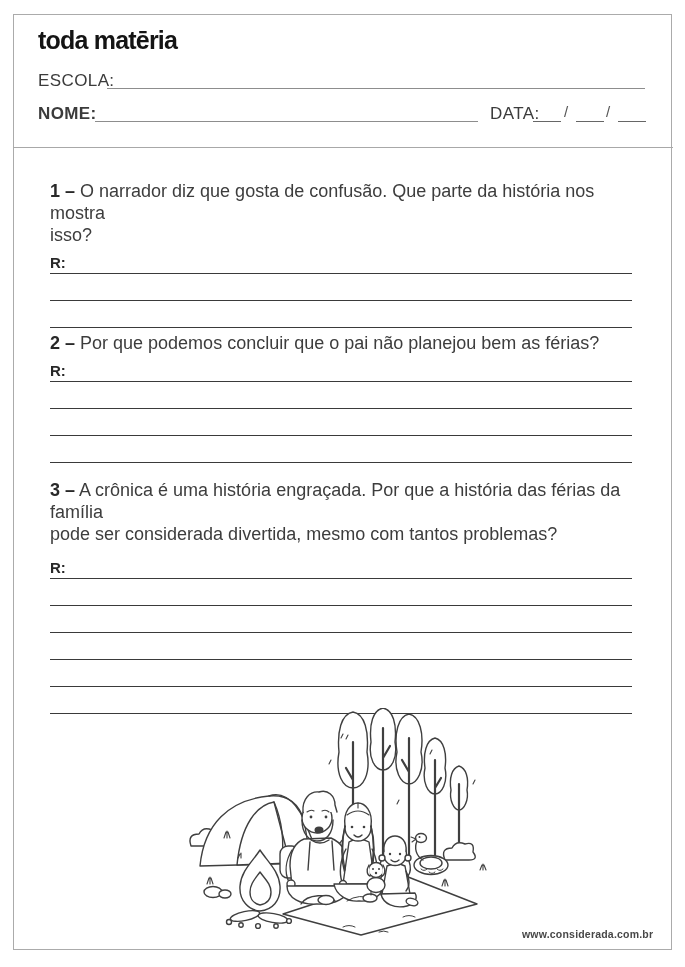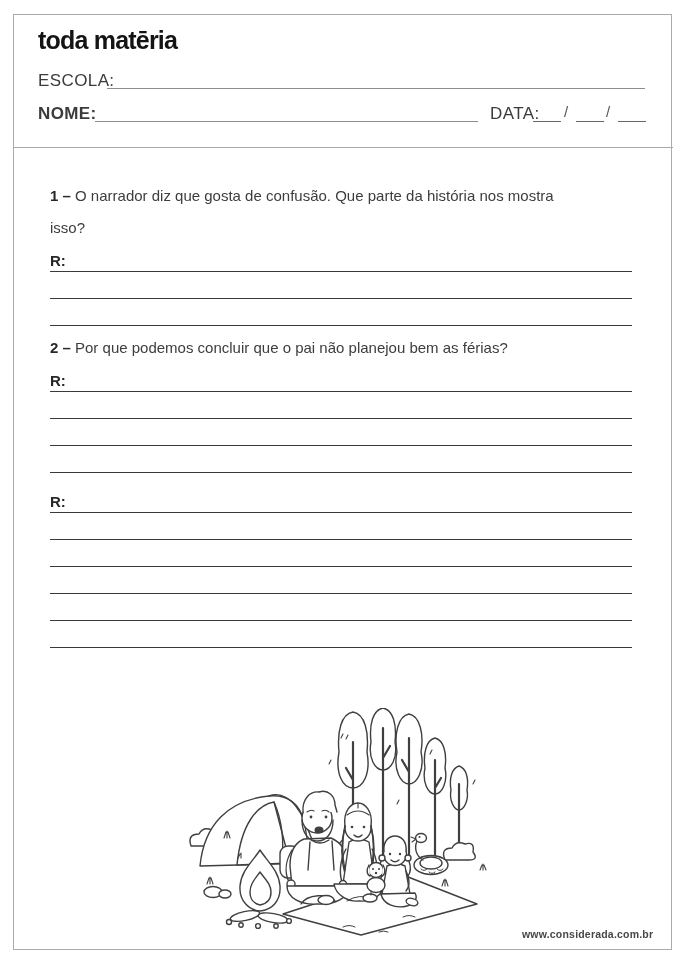--- a/index.html
+++ b/index.html
@@ -21,21 +21,21 @@
   .fill-line { border-top:1.2px solid #8d8d8d; height:0; }
   .school-line { left:107px; top:88px; width:538px; }
   .name-line   { left:95px;  top:121px; width:383px; }
   .date-seg { border-top:1.3px solid #666; height:0; width:28px; top:121px; }
   .seg1 { left:533px; } .seg2 { left:576px; } .seg3 { left:618px; }
   .date-slash { font-size:15px; color:#555; top:103px; }
   .slash1 { left:564px; } .slash2 { left:606px; }
 
   .question { position:absolute; left:50px; width:600px; }
   .q1 { top:180px; } .q2 { top:332px; } .q3 { top:479px; }
-  .q-text { font-size:15px; line-height:32px; color:#3d3d3d; white-space:pre-line; }
+  .q-text { font-size:18px; line-height:22px; color:#3d3d3d; white-space:pre-line; }
   .q-num { font-weight:700; color:#282828; }
   .ans-line { border-bottom:1.4px solid #3a3a3a; height:27px; width:582px; }
   .ans-line.first { height:26px; margin-top:2px; }
   .q3 .ans-line.first { margin-top:8px; }
   .r-label { font-weight:700; font-size:15px; color:#282828; position:relative; top:6px; }
 
   .footer { left:522px; top:928px; font-size:10.5px; font-weight:700;
     color:#474747; letter-spacing:0.2px; }
 
   .illustration { left:183px; top:708px; width:360px; height:228px; }
@@ -70,20 +70,22 @@
       <div class="ans-line"></div>
     </div>
     <div class="question q2">
       <div class="q-text"><span class="q-num">2 –</span><span> Por que podemos concluir que o pai não planejou bem as férias?</span></div>
       <div class="ans-line first"><span class="r-label">R:</span></div>
       <div class="ans-line"></div>
       <div class="ans-line"></div>
       <div class="ans-line"></div>
     </div>
     <div class="question q3">
+      <div class="q-text"><span class="q-num">3 –</span><span> A crônica é uma história engraçada. Por que a história das férias da família
+pode ser considerada divertida, mesmo com tantos problemas?</span></div>
       <div class="ans-line first"><span class="r-label">R:</span></div>
       <div class="ans-line"></div>
       <div class="ans-line"></div>
       <div class="ans-line"></div>
       <div class="ans-line"></div>
       <div class="ans-line"></div>
     </div>
   </div>
 
 <svg class="abs illustration" viewBox="0 0 360 228" xmlns="http://www.w3.org/2000/svg" aria-label="Família acampando: barraca, fogueira, árvores, pai, mãe e filha com cachorro sentados em toalha de piquenique e uma cobra enrolada ao lado">

